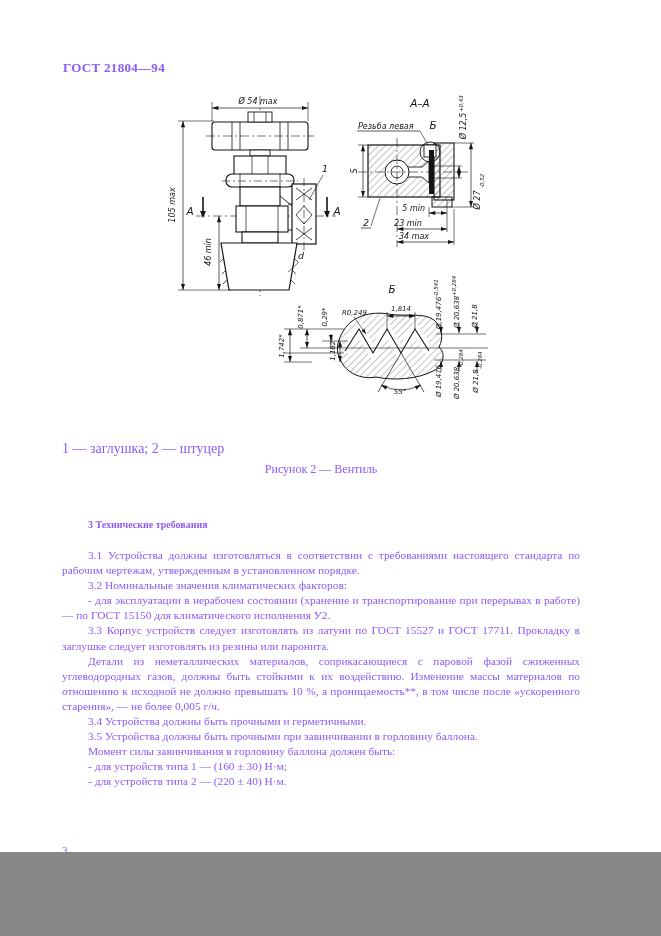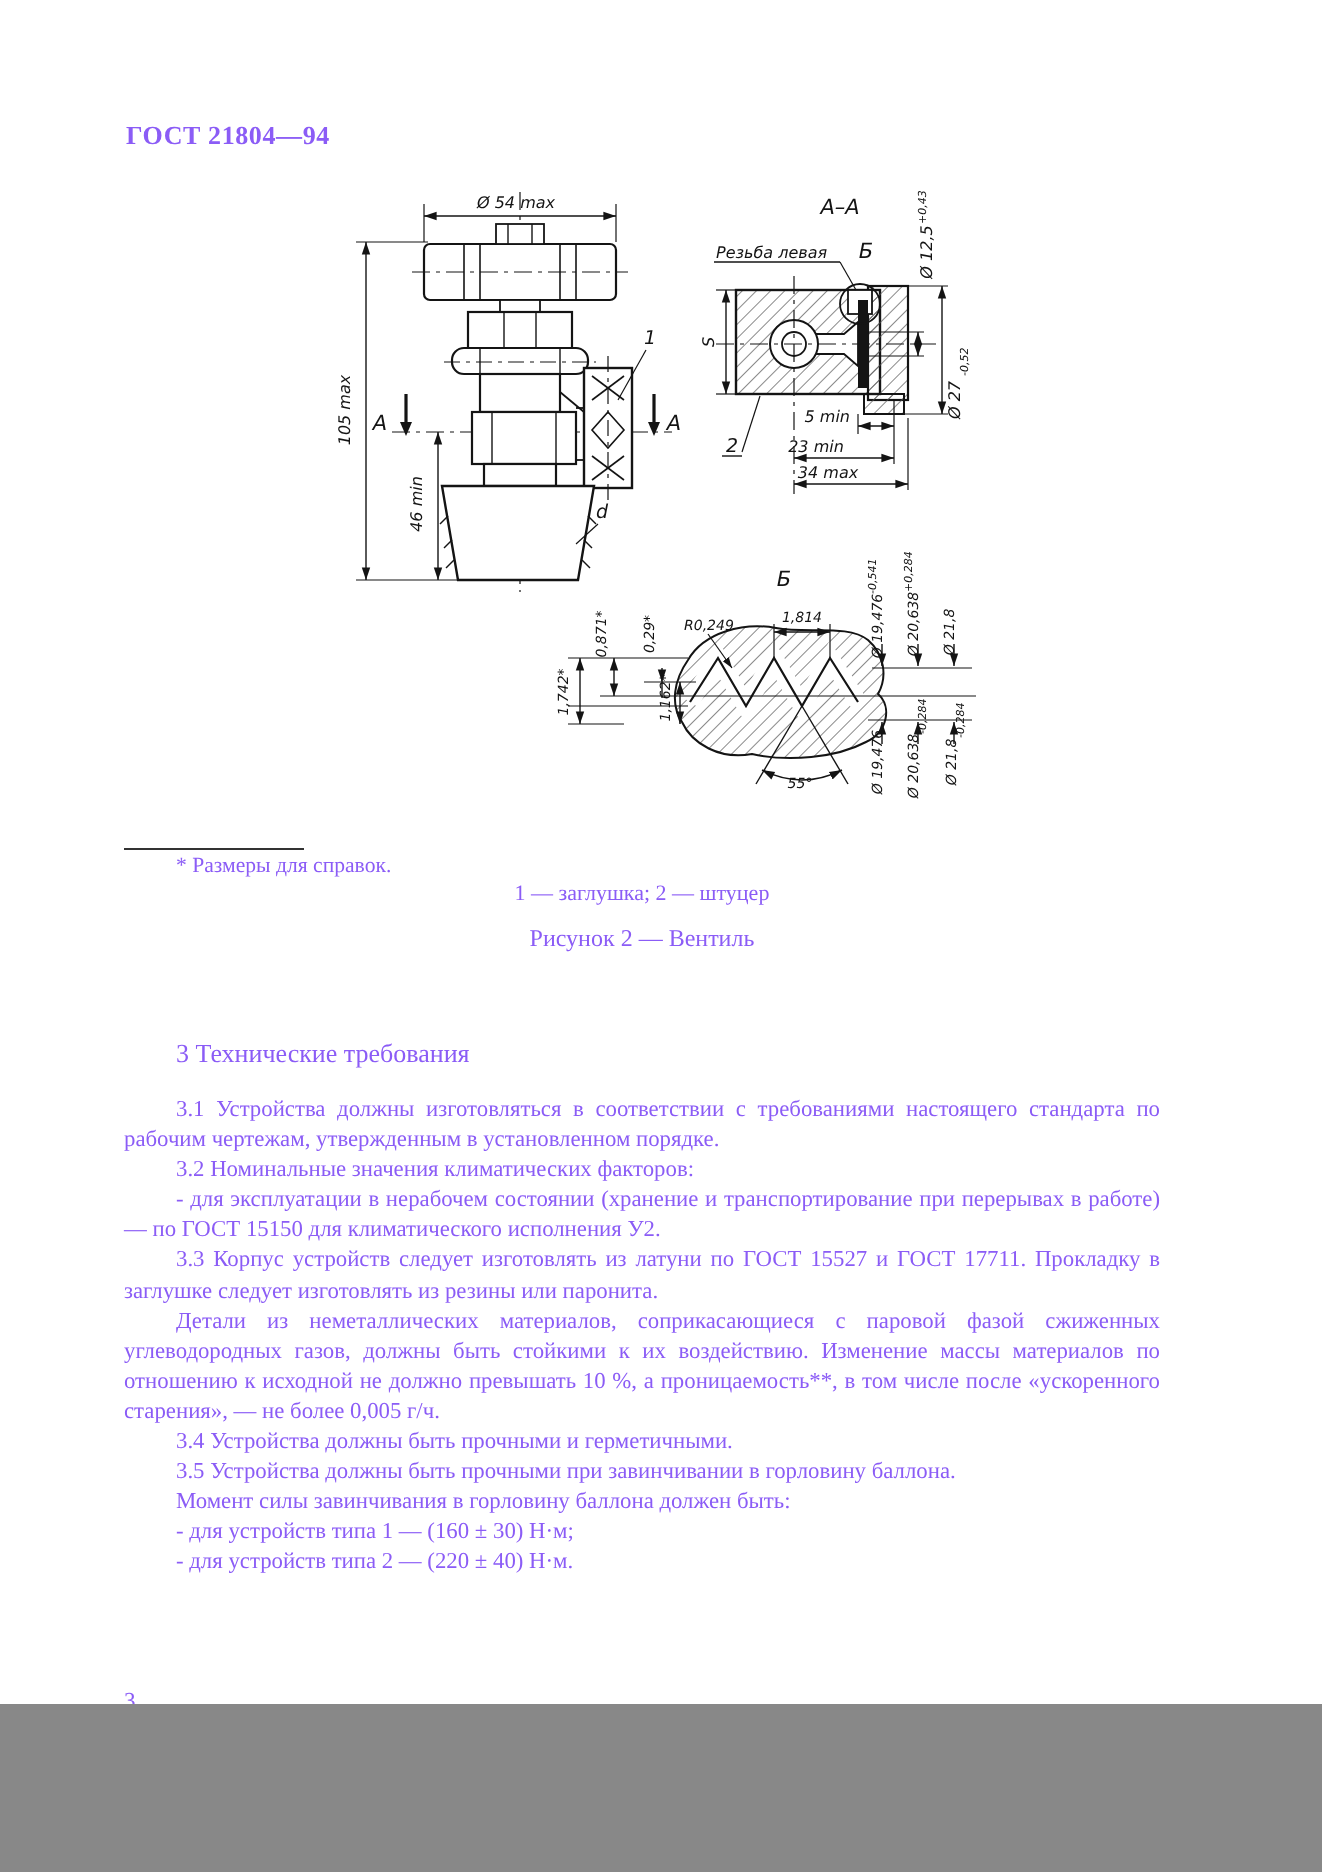--- a/index.html
+++ b/index.html
@@ -3,24 +3,24 @@
 <meta charset="utf-8">
 <style>
   html,body{margin:0;padding:0;background:#888;}
   .page{position:relative;width:661px;height:852px;background:#ffffff;color:#8b5cf6;
         font-family:"Liberation Serif","DejaVu Serif",serif;overflow:hidden;}
   .hdr{position:absolute;left:63px;top:60px;font-weight:bold;font-size:13px;letter-spacing:.3px;}
   .figure-svg{position:absolute;left:90px;top:85px;}
   .fnblock{position:absolute;left:62px;width:518px;}
   .rule{border-top:1px solid #333;height:0;margin-bottom:2px;}
   .fn-text{font-size:10.8px;padding-left:26px;}
-  .legend{position:absolute;left:62px;top:441px;width:518px;text-align:center;font-size:11px;}
+  .legend{position:absolute;left:62px;top:441px;width:518px;text-align:left;font-size:14px;}
   .caption{position:absolute;left:62px;top:462px;width:518px;text-align:center;font-size:12px;}
   .note{position:absolute;left:62px;top:489px;width:518px;font-size:11.2px;padding-left:26px;box-sizing:border-box;}
-  .heading{position:absolute;left:62px;top:519px;width:518px;margin:0;font-size:13px;font-weight:normal;padding-left:26px;box-sizing:border-box;}
+  .heading{position:absolute;left:62px;top:519px;width:518px;margin:0;font-size:10px;font-weight:bold;padding-left:26px;box-sizing:border-box;}
   .bodytext{position:absolute;left:62px;top:548px;width:518px;font-size:11.4px;line-height:15.1px;text-align:justify;}
   .bodytext p{margin:0;text-indent:26px;}
   .pg{position:absolute;font-size:11.5px;}
   svg text{font-family:"DejaVu Sans","Liberation Sans",sans-serif;fill:#141414;}
   .dim{font-style:italic;font-size:8px;}
   .dim-sm{font-style:italic;font-size:7px;}
   .dim-tol{font-style:italic;font-size:5.5px;}
   .letter{font-style:italic;font-size:10.5px;}
   .lbl{font-style:italic;font-size:9.5px;}
 </style>
@@ -249,24 +249,20 @@
     <g transform="translate(459,383) rotate(-90)">
       <text x="0" y="0" text-anchor="middle" class="dim-sm">Ø 20,638</text>
       <text x="16" y="4" class="dim-tol">-0,284</text>
     </g>
     <g transform="translate(478,381) rotate(-90)">
       <text x="0" y="0" text-anchor="middle" class="dim-sm">Ø 21,8</text>
       <text x="12" y="4" class="dim-tol">-0,284</text>
     </g>
   </svg>
 
-  <div class="fnblock" style="top:424px;">
-    <div class="rule" style="width:90px;"></div>
-    <div class="fn-text">* Размеры для справок.</div>
-  </div>
 
   <div class="legend">1 — заглушка; 2 — штуцер</div>
   <div class="caption">Рисунок 2 — Вентиль</div>
 
   <h2 class="heading">3 Технические требования</h2>
 
   <div class="bodytext">
     <p>3.1 Устройства должны изготовляться в соответствии с требованиями настоящего стандарта по рабочим чертежам, утвержденным в установленном порядке.</p>
     <p>3.2 Номинальные значения климатических факторов:</p>
     <p>- для эксплуатации в нерабочем состоянии (хранение и транспортирование при перерывах в работе) — по ГОСТ 15150 для климатического исполнения У2.</p>

